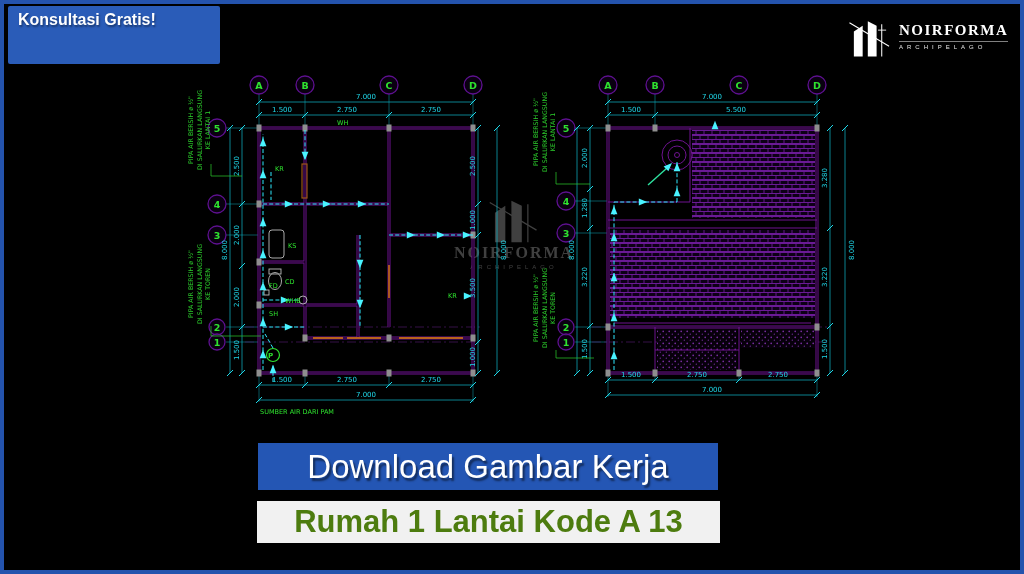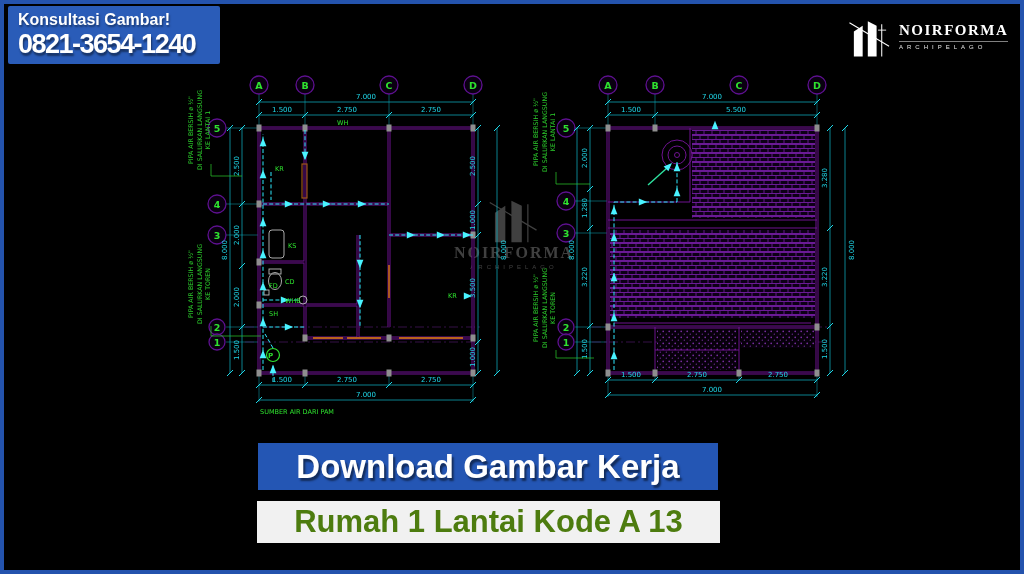--- a/index.html
+++ b/index.html
@@ -16,21 +16,21 @@
   .brand-text{display:flex;flex-direction:column;}
   .brand-name{font-family:"Liberation Serif",serif;font-weight:bold;font-size:15px;letter-spacing:1.5px;}
   .brand-sub{font-size:6px;letter-spacing:4px;color:#e6e6e6;margin-top:2px;border-top:1px solid rgba(255,255,255,.5);padding-top:2px;}
   
   .watermark{position:absolute;left:446px;top:192px;width:136px;opacity:.42;color:#9a9a9a;
              display:flex;flex-direction:column;align-items:center;pointer-events:none;}
   .wm-name{font-family:"Liberation Serif",serif;font-weight:bold;font-size:16px;letter-spacing:2px;}
   .wm-sub{font-size:6px;letter-spacing:4px;margin-top:2px;}
   
   .banner-blue{position:absolute;left:258px;top:443px;width:460px;height:47px;background:#2456b4;
-               color:#fff;font-weight:bold;font-size:33px;line-height:47px;text-align:center;
+               color:#fff;font-weight:normal;font-size:33px;line-height:47px;text-align:center;
                text-shadow:2px 3px 2px rgba(0,0,0,.5);}
   .banner-white{position:absolute;left:257px;top:501px;width:463px;height:42px;background:#f1f1f1;
                 color:#4d7c0f;font-weight:bold;font-size:31px;line-height:42px;text-align:center;}
   
   svg text{user-select:none;}
   .w{stroke:#6e1390;stroke-width:3;fill:none;}
   .wi{stroke:#08000c;stroke-width:1.1;fill:none;}
   .thin{stroke:#6e1390;stroke-width:1;fill:none;}
   .dim{stroke:#0fb9cc;stroke-width:.7;fill:none;}
   .dimx{stroke:#0fb9cc;stroke-width:.55;fill:none;opacity:.85;}
@@ -45,22 +45,21 @@
   .note{fill:#2ccf2c;font:6.3px "DejaVu Sans",sans-serif;text-anchor:middle;}
   .nleader{stroke:#2ccf2c;stroke-width:.7;fill:none;}
   .fix{stroke:#bdbdbd;stroke-width:.9;fill:none;}
 </style>
 </head>
 <body>
 
 <div id="stage">
 
   <div class="badge">
-    <div class="badge-l1">Konsultasi Gambar!</div>
-    <div class="badge-l2">0821-3654-1240</div>
+    <div class="badge-l1">Konsultasi Gratis!</div>
   </div>
 
   <div class="brand">
     <svg width="44" height="46" viewBox="0 0 60 60">
       <polygon points="8,24 20,16 20,58 8,58" fill="#fff"></polygon>
       <polygon points="27,10 39,16 39,58 27,58" fill="#fff"></polygon>
       <line x1="2" y1="12" x2="56" y2="44" stroke="#fff" stroke-width="1.4"></line>
       <line x1="46" y1="14" x2="46" y2="58" stroke="#fff" stroke-width="1.4"></line>
       <line x1="41" y1="22" x2="52" y2="22" stroke="#fff" stroke-width="1.2"></line>
     </svg>

